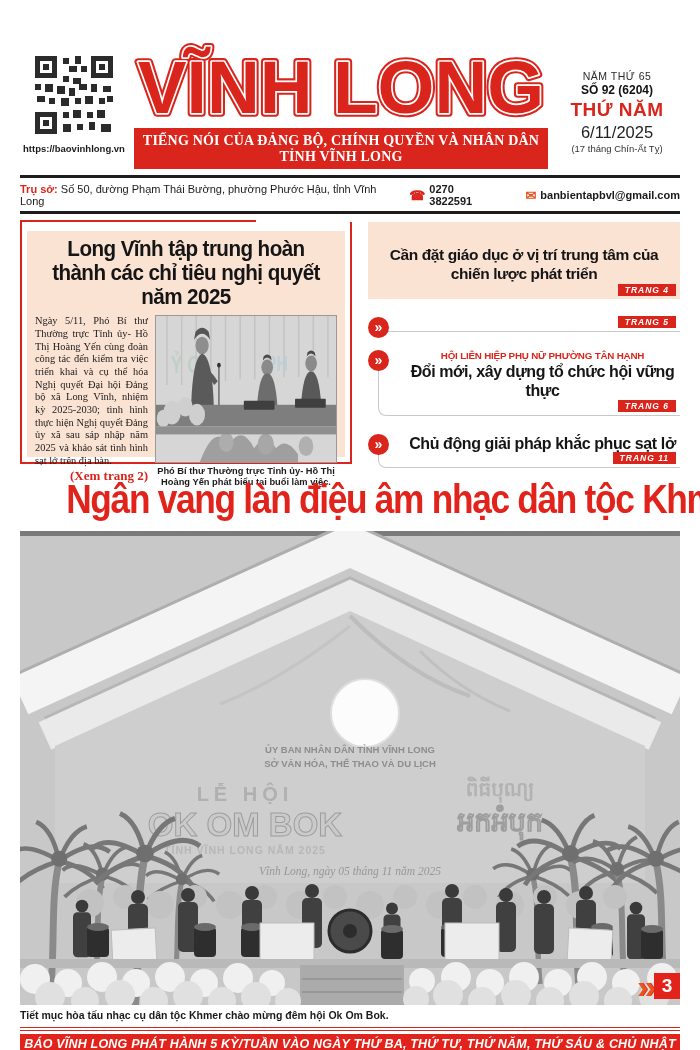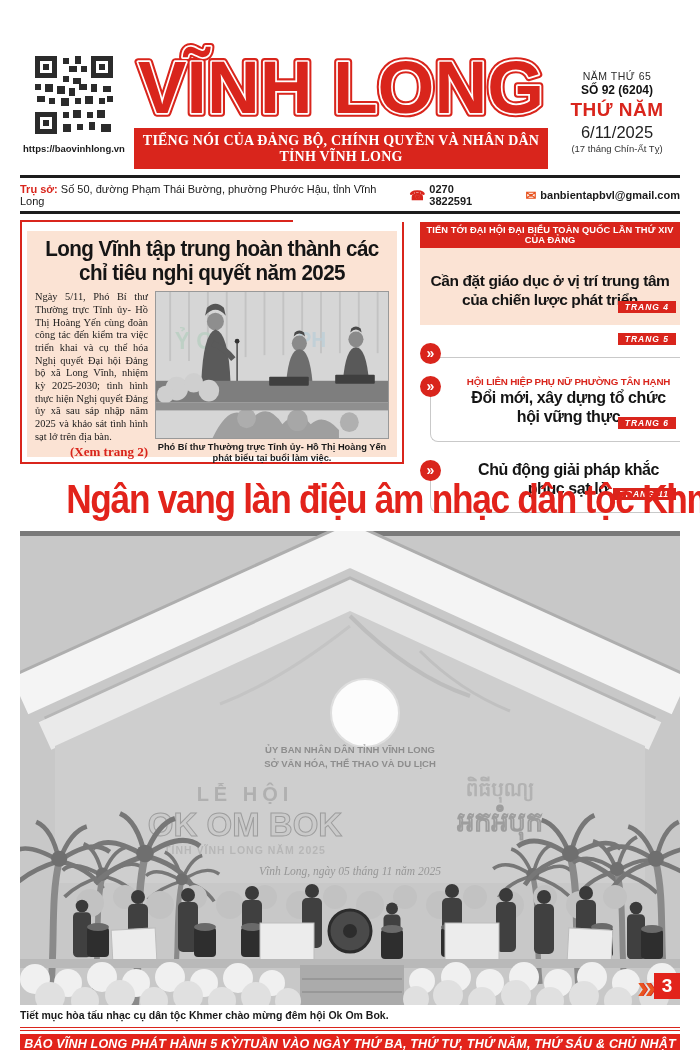--- a/index.html
+++ b/index.html
@@ -26,39 +26,39 @@
 
   
   .contact-bar { display:flex; justify-content:center; align-items:center; gap:32px; padding:5px 0 4px; font-size:11px; }
   .contact-addr b { color:#d9251c; }
   .contact-item { display:flex; align-items:center; gap:4px; font-weight:bold; }
   .phone-glyph { color:#d9251c; font-size:13px; }
   .mail-glyph { color:#e8531f; font-size:13px; }
 
   
   .main-row { display:flex; gap:16px; margin-top:8px; height:244px; }
-  .lead-wrap { width:384px; position:relative; }
+  .lead-wrap { width:332px; position:relative; }
   .lead-frame { position:absolute; left:0; top:0; right:0; bottom:2px; border-left:2.5px solid #d9251c; border-right:2.5px solid #d9251c; border-bottom:2.5px solid #d9251c; }
   .lead-frame::before { content:""; position:absolute; left:-2.5px; top:-2.5px; width:72%; border-top:2.5px solid #d9251c; }
   .lead-box { position:absolute; left:7px; top:9px; right:7px; bottom:9px; background:#fbe3d4; padding:6px 8px 4px; }
   .lead-headline { font-size:21.5px; font-weight:bold; text-align:center; line-height:1.12; letter-spacing:-.6px; color:#151515; transform:scaleX(.96); }
   .lead-content { display:flex; gap:7px; margin-top:6px; }
   .lead-body { width:113px; font-family:"Liberation Serif", serif; font-size:10.4px; line-height:1.22; text-align:justify; }
   .lead-jump { display:block; color:#d9251c; font-weight:bold; text-align:right; font-size:13px; margin-top:1px; }
   .lead-photo-col { flex:1; }
   .lead-photo { width:100%; height:148px; display:block; border:1px solid #999; }
   .lead-caption { font-size:9.3px; font-weight:bold; text-align:center; margin-top:3px; line-height:1.15; }
 
   
   .teaser-col { flex:1; display:flex; flex-direction:column; }
   .kicker-bar { background:#d9251c; color:#fff; font-weight:bold; font-size:9.3px; text-align:center; padding:3px 2px; letter-spacing:.1px; }
   .teaser-boxed { background:#fbe3d4; position:relative; padding:24px 6px 16px; }
   .teaser-boxed .t-headline { font-size:15.5px; }
   .t-headline { font-weight:bold; text-align:center; line-height:1.2; letter-spacing:-.4px; color:#151515; font-size:16px; }
-  .page-badge { position:absolute; right:4px; bottom:12px; background:#d9251c; color:#fff; font-style:italic; font-weight:bold; font-size:8.5px; padding:1px 7px; letter-spacing:1px; }
+  .page-badge { position:absolute; right:4px; bottom:3px; background:#d9251c; color:#fff; font-style:italic; font-weight:bold; font-size:8.5px; padding:1px 7px; letter-spacing:1px; }
   .teaser { position:relative; margin-top:18px; padding:0 4px 14px 30px; border-left:1px solid #c9c9c9; border-bottom:1px solid #c9c9c9; border-bottom-left-radius:8px; margin-left:10px; }
   .teaser .chev-icon { position:absolute; left:-11px; top:0px; width:21px; height:21px; border-radius:50%; background:#d9251c; color:#fff; font-weight:bold; font-size:14px; line-height:20px; text-align:center; }
   .t-kicker { color:#d9251c; font-weight:bold; font-size:9.8px; text-align:center; margin-bottom:1px; letter-spacing:-.2px; }
 
   
   .feature-headline { color:#e2231b; font-weight:bold; text-align:center; white-space:nowrap; font-size:41px; letter-spacing:-1.5px; transform:scaleX(.86); transform-origin:center; margin-top:10px; }
   .feature-photo-wrap { position:relative; margin-top:8px; }
   .feature-photo { display:block; width:660px; height:474px; }
   .page-marker { position:absolute; right:0px; bottom:6px; display:flex; align-items:center; }
   .marker-chev { color:#e8531f; font-weight:bold; font-size:34px; line-height:26px; letter-spacing:-4px; margin-right:2px; text-shadow:1px 0 #d9251c; }
@@ -224,21 +224,20 @@
               </g>
               <rect x="0" y="112" width="246" height="8" fill="#8f8f8f"></rect>
             </svg>
             <div class="lead-caption">Phó Bí thư Thường trực Tỉnh ủy- Hồ Thị Hoàng Yến phát biểu tại buổi làm việc.</div>
           </div>
         </div>
       </div>
     </div>
 
     <div class="teaser-col">
-      <div class="kicker-bar">TIẾN TỚI ĐẠI HỘI ĐẠI BIỂU TOÀN QUỐC LẦN THỨ XIV CỦA ĐẢNG</div>
       <div class="teaser-boxed">
         <div class="t-headline">Cần đặt giáo dục ở vị trí trung tâm của chiến lược phát triển</div>
         <span class="page-badge">TRANG 4</span>
       </div>
 
       <div class="teaser">
         <span class="chev-icon">»</span>
         <span class="page-badge">TRANG 5</span>
       </div>
 

